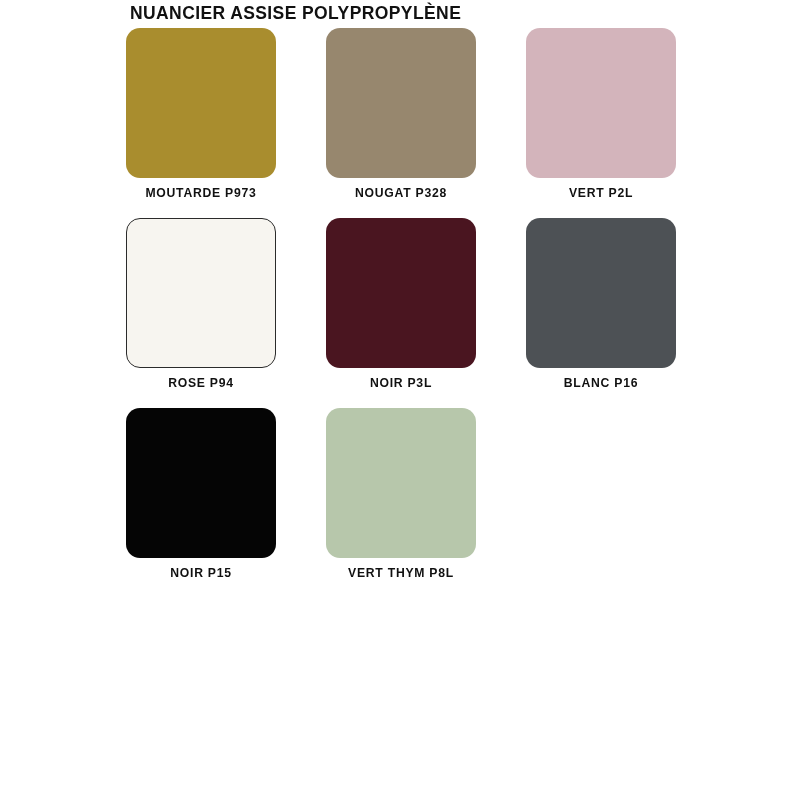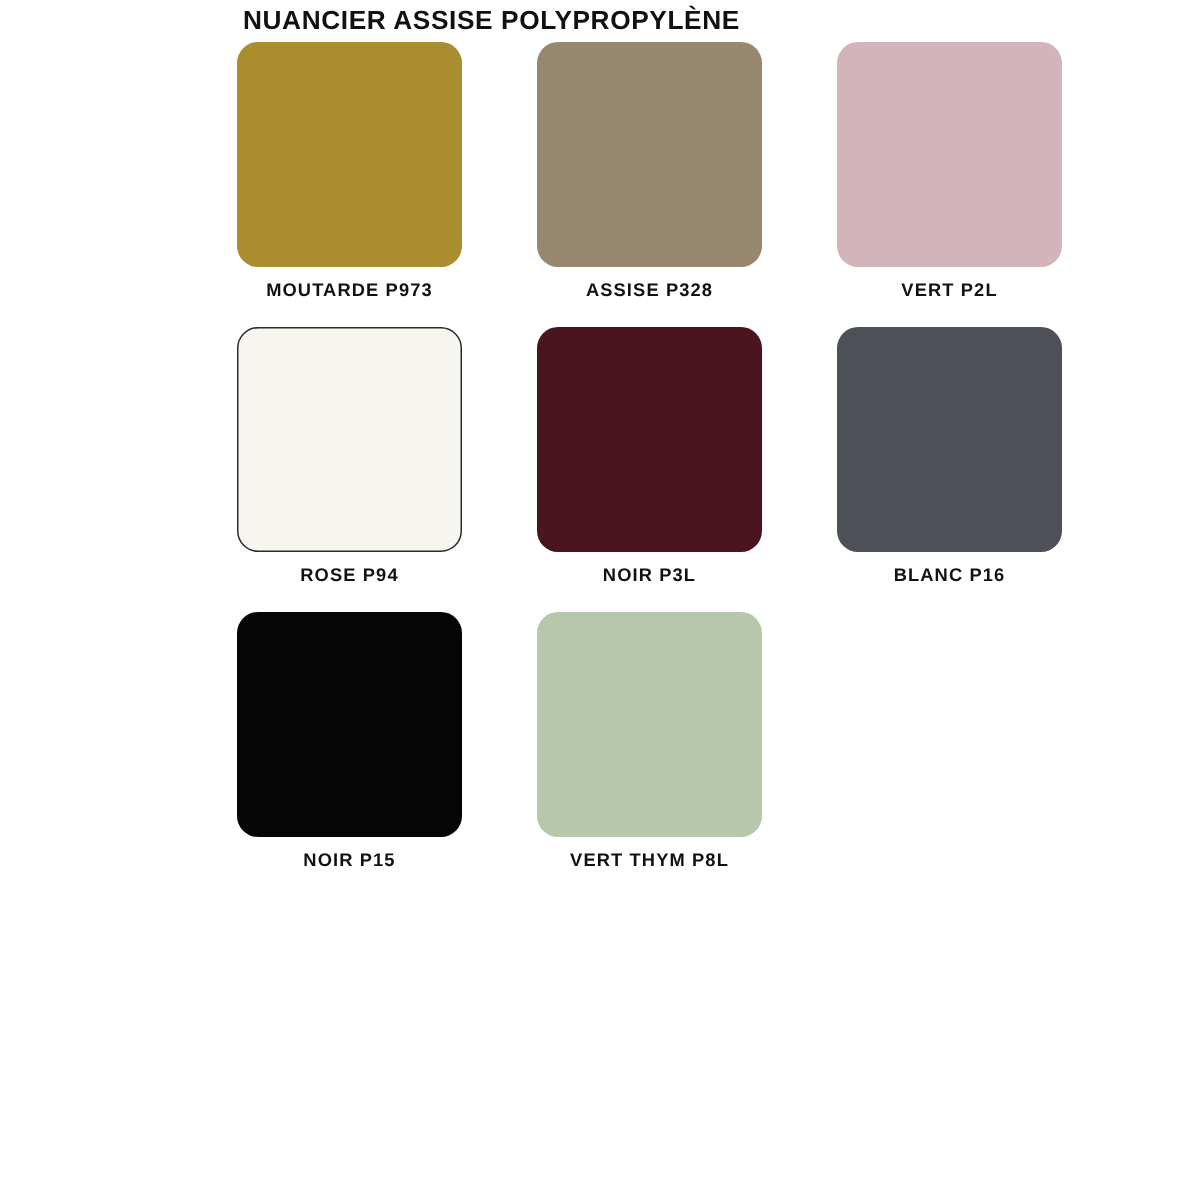--- a/index.html
+++ b/index.html
@@ -12,21 +12,20 @@
     height: 800px;
     font-family: "Liberation Sans", sans-serif;
     color: #111111;
     overflow: hidden;
   }
   .sheet {
     position: relative;
     width: 714px;
     height: 800px;
     box-sizing: border-box;
-    margin-left: 32px;
   }
   .chart-title {
     position: absolute;
     left: 130px;
     top: 3px;
     font-size: 17.5px;
     font-weight: bold;
     letter-spacing: 0.4px;
     color: #111111;
     white-space: nowrap;
@@ -77,21 +76,21 @@
 
   <div class="chart-title">NUANCIER ASSISE POLYPROPYLÈNE</div>
 
   <div class="swatch-grid">
       <div class="swatch-cell">
         <div class="swatch-chip" style="background: rgb(169, 141, 46);"></div>
         <div class="swatch-label">MOUTARDE P973</div>
       </div>
       <div class="swatch-cell">
         <div class="swatch-chip" style="background: rgb(151, 135, 110);"></div>
-        <div class="swatch-label">ASSISE P328</div>
+        <div class="swatch-label">NOUGAT P328</div>
       </div>
       <div class="swatch-cell">
         <div class="swatch-chip" style="background: rgb(211, 180, 187);"></div>
         <div class="swatch-label">VERT P2L</div>
       </div>
       <div class="swatch-cell">
         <div class="swatch-chip bordered" style="background: rgb(247, 245, 240);"></div>
         <div class="swatch-label">ROSE P94</div>
       </div>
       <div class="swatch-cell">

